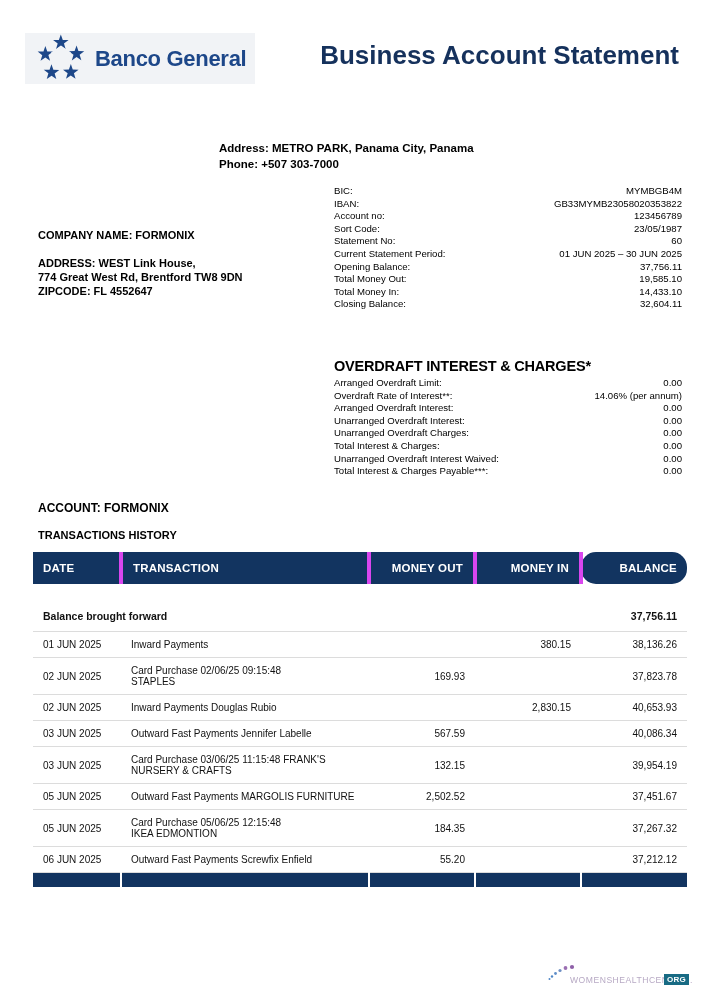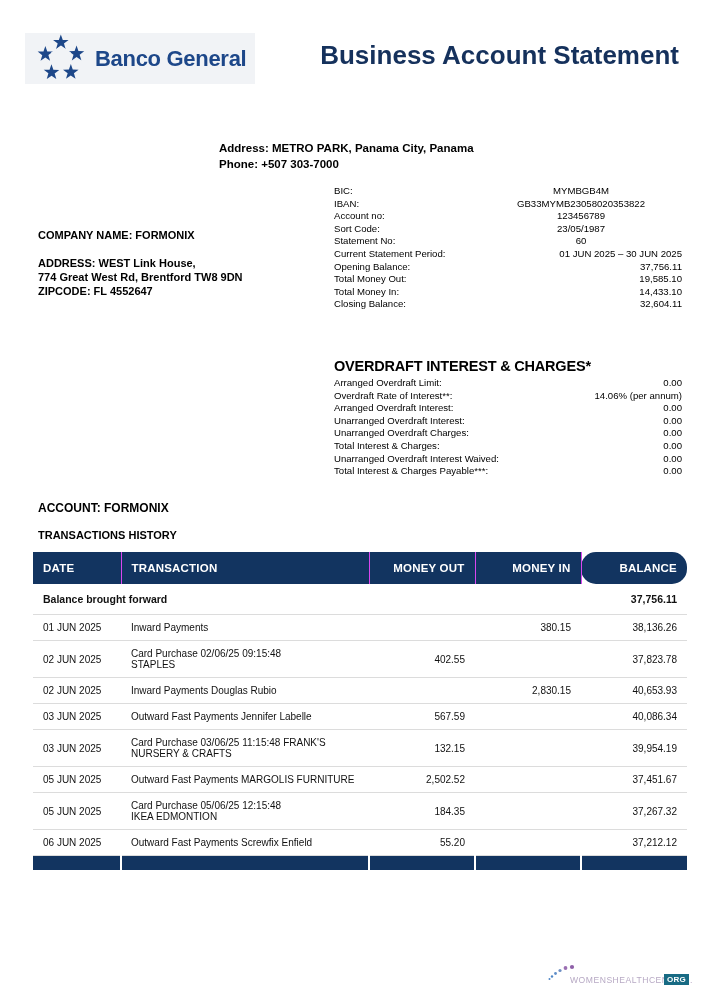--- a/index.html
+++ b/index.html
@@ -96,21 +96,21 @@
     letter-spacing: -0.2px;
   }
   .kv {
     display: flex;
     font-size: 9.6px;
     line-height: 12.6px;
     white-space: nowrap;
   }
   .kv .k { flex: 0 0 auto; }
   .kv.tab .k { flex: 0 0 104px; }
-  .kv.tab .v { flex: 1 1 auto; text-align: center; margin-left: 42px; }
+  .kv.tab .v { flex: 1 1 auto; text-align: right; margin-left: 42px; }
   .kv.right .k { flex: 1 1 auto; }
   .kv.right .v { flex: 0 0 auto; text-align: right; }
 
   #overdraft {
     position: absolute;
     left: 334px;
     top: 358px;
     width: 348px;
   }
 
@@ -147,38 +147,38 @@
 
   #txn-table thead th {
     background: #123460;
     color: #ffffff;
     font-size: 11.5px;
     font-weight: bold;
     letter-spacing: 0.2px;
     padding: 8px 10px;
     height: 16px;
     box-sizing: content-box;
-    border-right: 1px solid #d946ef;
+    border-right: 4px solid #d946ef;
     text-align: right;
   }
   #txn-table thead th.left { text-align: left; }
   #txn-table thead th:last-child { border-right: none; border-radius: 15px; }
 
   #txn-table tbody td {
     font-size: 10px;
     padding: 7px 10px;
     border-bottom: 1px solid #dcdcdc;
     vertical-align: middle;
     color: #111;
   }
   #txn-table tbody td.num { text-align: right; }
   #txn-table tbody tr.brought td {
     font-weight: bold;
     font-size: 10.5px;
-    padding-top: 9px;
+    padding-top: 26px;
     padding-bottom: 9px;
   }
   #txn-table tbody td .l2 { display: block; }
 
   #txn-table tfoot td {
     background: #123460;
     height: 14px;
     padding: 0;
     border-right: 2px solid #ffffff;
   }
@@ -361,21 +361,21 @@
       <tr>
         <td>01 JUN 2025</td>
         <td><span>Inward Payments</span></td>
         <td class="num"></td>
         <td class="num">380.15</td>
         <td class="num">38,136.26</td>
       </tr>
       <tr>
         <td>02 JUN 2025</td>
         <td><span>Card Purchase 02/06/25 09:15:48</span><span class="l2">STAPLES</span></td>
-        <td class="num">402.55</td>
+        <td class="num">169.93</td>
         <td class="num"></td>
         <td class="num">37,823.78</td>
       </tr>
       <tr>
         <td>02 JUN 2025</td>
         <td><span>Inward Payments Douglas Rubio</span></td>
         <td class="num"></td>
         <td class="num">2,830.15</td>
         <td class="num">40,653.93</td>
       </tr>

